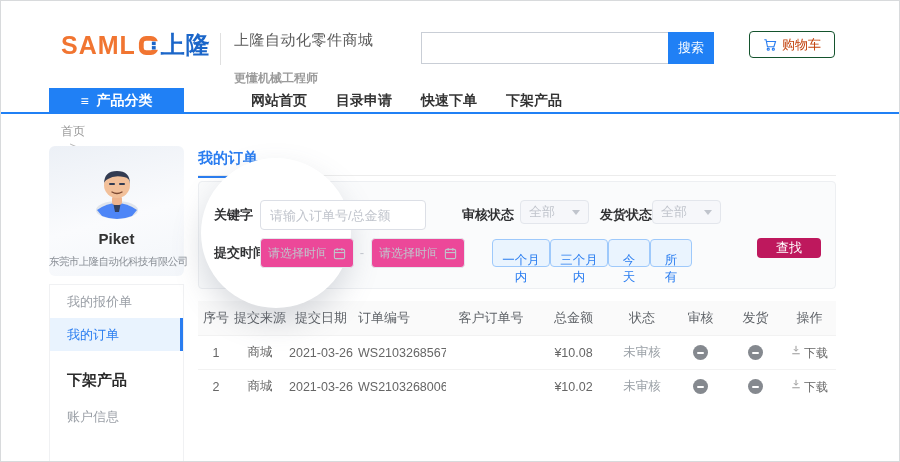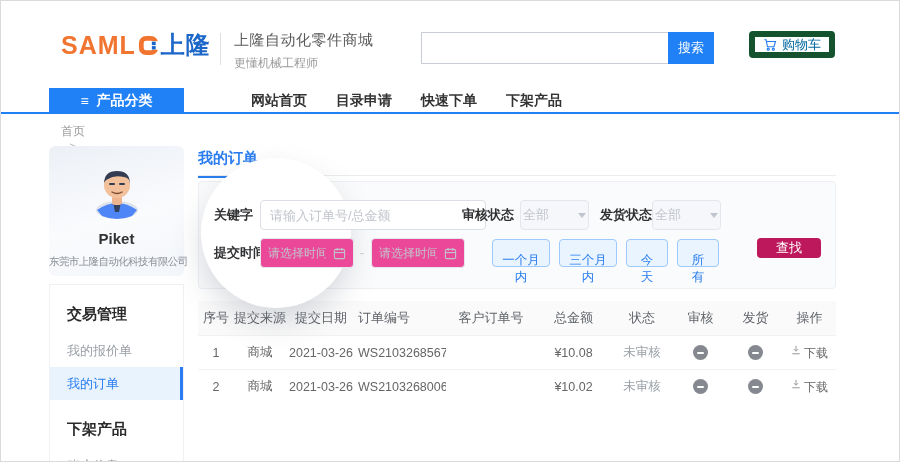--- a/index.html
+++ b/index.html
@@ -9,28 +9,28 @@
           border:1px solid #d8dadc; overflow:hidden; }
 
   
   .logo { position:absolute; left:60px; top:28px; display:flex; align-items:center; cursor:pointer; }
   .logo-en { font-size:25px; font-weight:800; color:#f17531; letter-spacing:1px; }
   .logo-o  { margin:0 1px; display:block; }
   .logo-cn { font-size:24px; font-weight:800; color:#1b66c9; letter-spacing:1px; }
   .hdr-divider { position:absolute; left:219px; top:32px; width:1px; height:32px; background:#e0e0e0; }
   .slogan { position:absolute; left:233px; top:30px; }
   .slogan-main { font-size:15px; color:#5a5a5a; letter-spacing:.5px; }
-  .slogan-sub  { font-size:12px; color:#9b9b9b; margin-top:5px; }
+  .slogan-sub  { font-size:12px; color:#9b9b9b; margin-top:20px;font-weight:bold; }
   .search-bar { position:absolute; left:420px; top:31px; display:flex; }
   .search-input { width:247px; height:32px; border:1px solid #c9ced6; border-right:none;
                   outline:none; padding:0 8px; font-size:13px; }
   .search-btn { width:46px; height:32px; background:#2080f5; color:#fff; border:none;
                 font-size:13px; cursor:pointer; }
   .cart-btn { position:absolute; left:748px; top:30px; width:86px; height:27px;
-              background:#fff; border:6px solid #14532d; border-radius:4px; color:#0369a1;
+              background:#fff; border:1px solid #14532d; border-radius:4px; color:#c2410c;
               font-size:13px; cursor:pointer; display:flex; align-items:center; justify-content:center; gap:5px; }
 
   
   .nav { position:absolute; left:0; top:87px; width:900px; height:26px; border-bottom:2px solid #2080f5; }
   .cat-btn { position:absolute; left:48px; top:0; width:135px; height:26px; background:#2080f5;
              border:none; color:#fff; font-size:14px; font-weight:bold; cursor:pointer;
              display:flex; align-items:center; justify-content:center; gap:8px; }
   .cat-btn .burger { font-size:14px; font-weight:normal; }
   .nav-items { position:absolute; left:250px; top:0; height:26px; display:flex; gap:29px; align-items:center; }
   .nav-item { font-size:14px; font-weight:bold; color:#333; cursor:pointer; }
@@ -60,36 +60,36 @@
                 padding-bottom:8px; border-bottom:2px solid #2a7df0; }
   .spotlight { position:absolute; left:3px; top:17px; width:150px; height:150px; border-radius:50%;
                background:#fff; box-shadow:0 14px 30px rgba(90,100,120,.22); z-index:1; pointer-events:none; }
   .filter-panel { position:relative; margin-top:5px; height:108px; background:#fafbfc;
                   border:1px solid #edeff2; border-radius:4px; }
   .filter-panel > * { position:absolute; z-index:2; }
   .f-label { font-size:13px; font-weight:bold; color:#303133; line-height:30px; }
   .f-input { height:30px; border:1px solid #dcdfe6; border-radius:4px; background:#fff;
              padding:0 9px; font-size:13px; color:#333; outline:none; }
   .f-input::placeholder { color:#c0c4cc; }
-  .f-select { height:30px; background:#f6f7fa; border:1px solid #e3e6ec; border-radius:4px;
-              display:flex; align-items:center; padding:0 2px; font-size:13px; color:#c0c4cc; cursor:pointer; }
+  .f-select { height:24px; background:#f6f7fa; border:1px solid #e3e6ec; border-radius:4px;
+              display:flex; align-items:center; padding:0 8px; font-size:13px; color:#c0c4cc; cursor:pointer; }
   .f-select .arrow { margin-left:auto; width:0; height:0; border-left:4px solid transparent;
                      border-right:4px solid transparent; border-top:5px solid #c0c4cc; }
   .date-box { display:flex; align-items:center; background:#ec4899; border:1px solid #e4e7ed; border-radius:4px;
               height:30px; padding:0 7px; }
   .date-box input { border:none; outline:none; width:58px; font-size:12px; color:#333; background:transparent; }
   .date-box input::placeholder { color:#c0c4cc; }
   .date-box svg { margin-left:auto; }
   .dash { font-size:13px; color:#c0c4cc; line-height:30px; text-align:center; width:8px; }
   .quick-group { display:flex; }
   .quick-btn { height:28px; background:#eaf4fe; border:1px solid #9ec9fb; border-radius:4px;
                color:#2a7df0; font-size:12.5px; cursor:pointer; padding:12px 9px; }
   .qb-1,.qb-2 { width:58px; }
   .qb-3,.qb-4 { width:42px; }
-  .quick-btn + .quick-btn { margin-left:9px; }
+  .quick-btn + .quick-btn { }
   .find-btn { width:64px; height:20px; background:#be185d; border:none; border-radius:4px;
               color:#fff; font-size:13px; cursor:pointer; }
 
   
   .order-table { margin-top:12px; }
   .t-row { display:grid; grid-template-columns:36px 52px 70px 90px 90px 75px 62px 55px 55px 53px; align-items:center; }
   .t-head { height:34px; background:#fafafa; color:#5f6368; font-size:13px; }
   .t-body-row { height:34px; font-size:12.5px; color:#666; border-top:1px solid #f2f2f2; }
   .t-body-row:first-of-type { border-top:none; }
   .cell { text-align:center; overflow:hidden; white-space:nowrap; }
@@ -176,38 +176,37 @@
       <path d="M20 26 Q20 13 33 13 Q46 13 46 26 Q46 20 40 19 Q30 17 24 21 Q20 23 20 26 Z" fill="#333c52"></path>
       <rect x="25" y="25" width="6" height="2" rx="1" fill="#333c52"></rect>
       <rect x="35" y="25" width="6" height="2" rx="1" fill="#333c52"></rect>
       <path d="M28 34 q5 3 10 0" stroke="#7d4a33" stroke-width="1.4" fill="none" stroke-linecap="round"></path>
     </svg>
     <div class="profile-name">Piket</div>
     <div class="profile-company">东莞市上隆自动化科技有限公司</div>
   </div>
 
   <div class="menu-card">
-    <div class="menu-title">交易管理</div>
     <div class="menu-item">我的报价单</div>
     <div class="menu-item active">我的订单</div>
     <div class="menu-title">下架产品</div>
     <div class="menu-item">账户信息</div>
 
   </div>
 
   <div class="main">
     <div class="title-row">
       <span class="page-title">我的订单</span>
     </div>
 
     <div class="spotlight"></div>
 
     <div class="filter-panel">
       <span class="f-label" style="left:15px; top:18px;">关键字</span>
-      <input class="f-input" style="left: 61px; top: 18px; width: 226px;" type="text" placeholder="请输入订单号/总金额">
+      <input class="f-input" style="left: 61px; top: 18px; width: 166px;" type="text" placeholder="请输入订单号/总金额">
       <span class="f-label" style="left:263px; top:18px;">审核状态</span>
       <div class="f-select" style="left:321px; top:18px; width:69px;">
         <span>全部</span>
         <span class="arrow"></span>
       </div>
       <span class="f-label" style="left:401px; top:18px;">发货状态</span>
       <div class="f-select" style="left:453px; top:18px; width:69px;">
         <span>全部</span>
         <span class="arrow"></span>
       </div>

